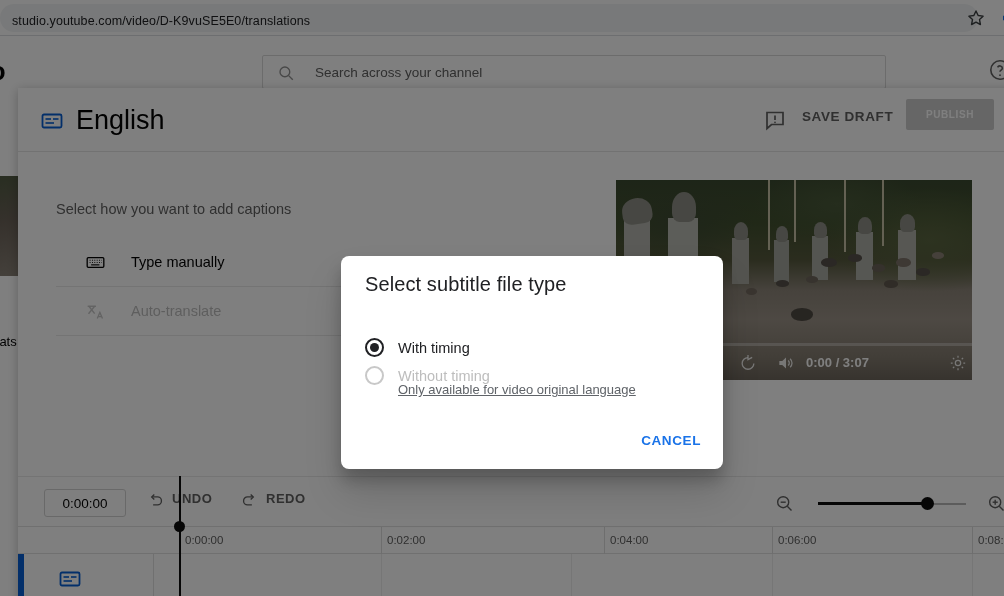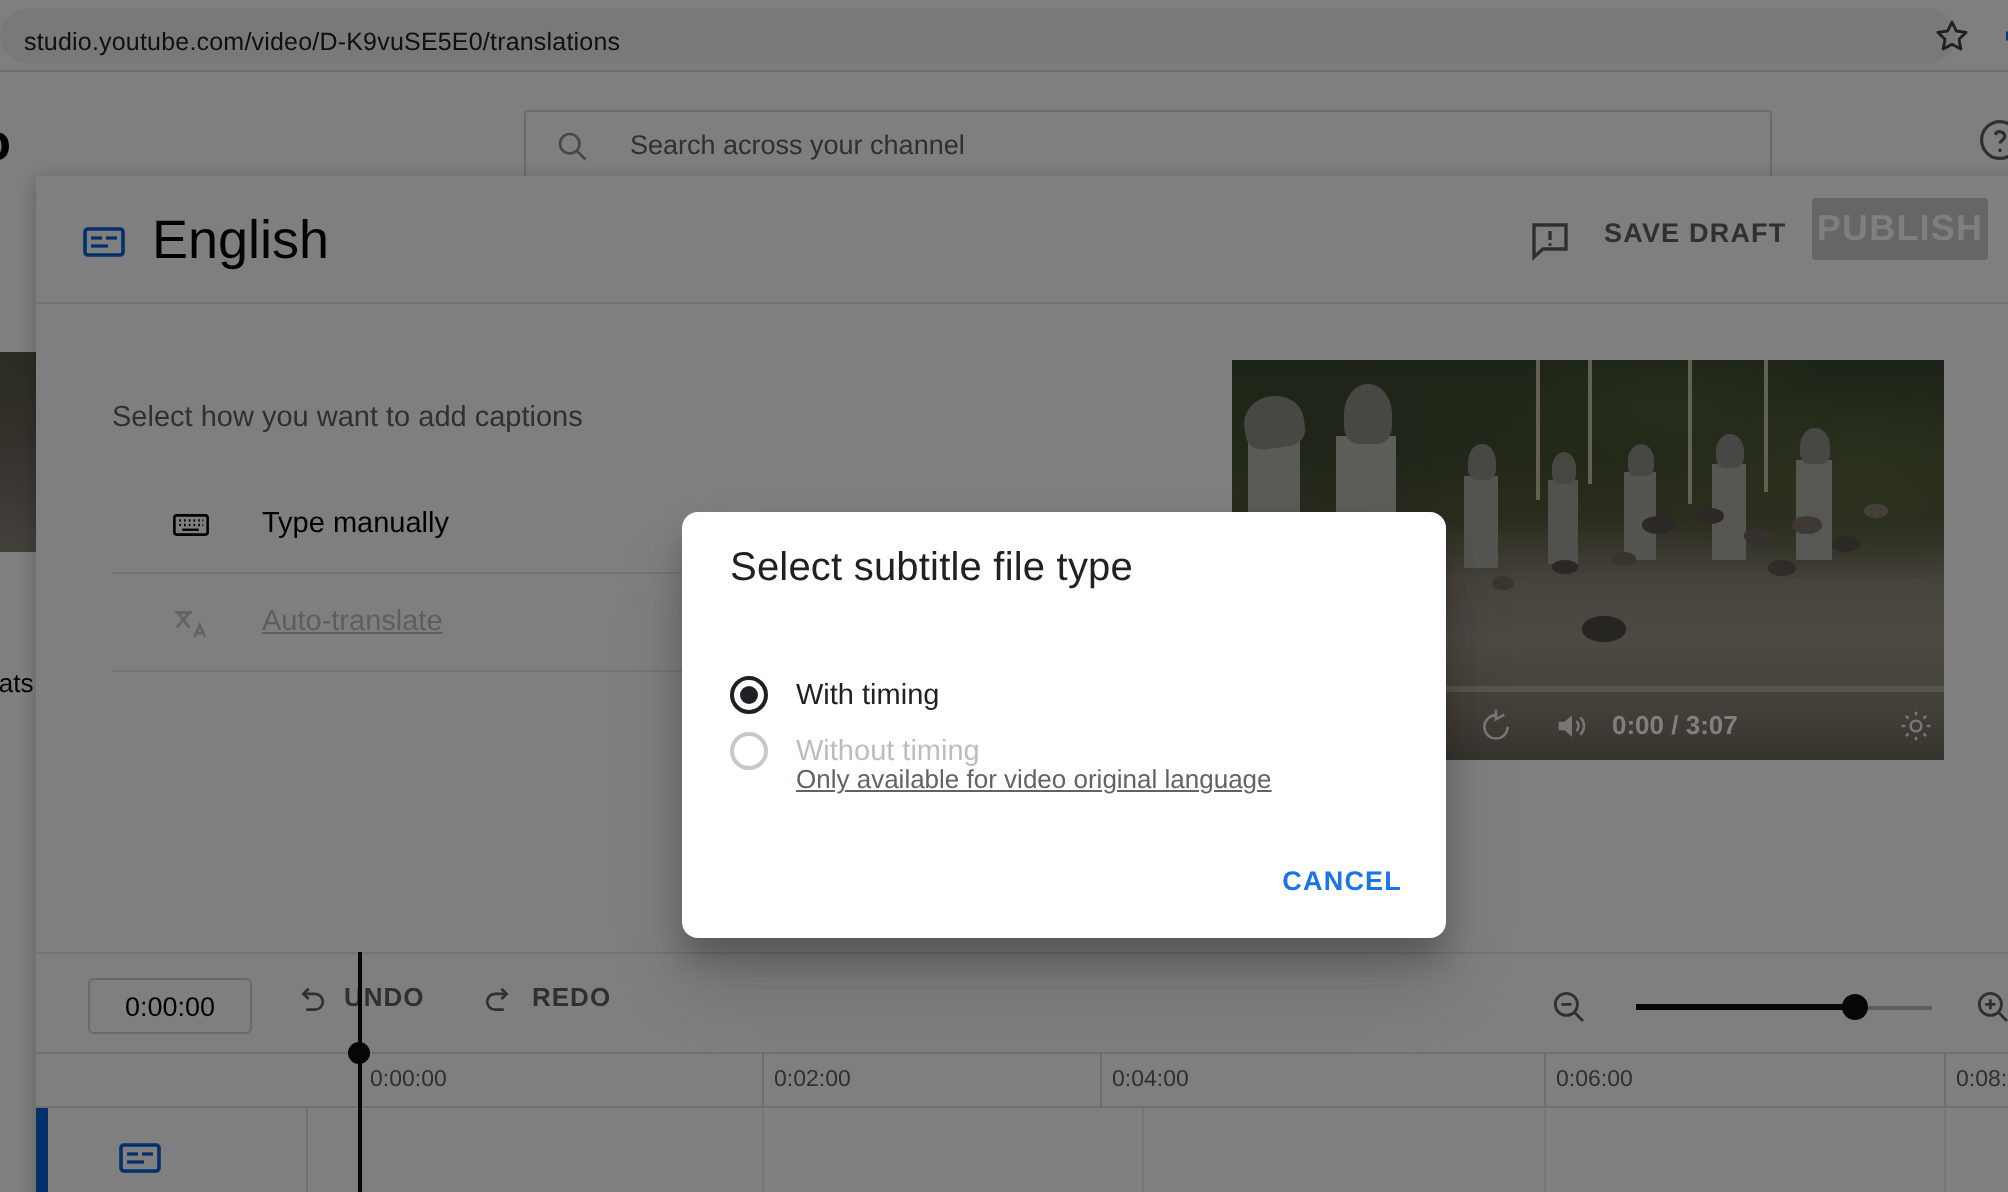--- a/index.html
+++ b/index.html
@@ -118,21 +118,21 @@
     position: absolute; left: 784px; top: 21px;
     font-size: 13.5px; font-weight: 600; letter-spacing: 0.6px;
     color: #606060; background: none; border: none;
     cursor: pointer; text-transform: uppercase;
   }
   #publish-btn {
     position: absolute; left: 888px; top: 11px;
     width: 88px; height: 31px;
     background: #cccccc; color: #ffffff;
     border: none; border-radius: 2px;
-    font-size: 18px; font-weight: 600; letter-spacing: 0.6px;
+    font-size: 10px; font-weight: 600; letter-spacing: 0.6px;
     text-transform: uppercase; cursor: default;
   }
 
   
   #opts-heading {
     position: absolute; left: 38px; top: 113px;
     font-size: 14.5px; color: #606060;
   }
   #opts-list {
     position: absolute; left: 38px; top: 150px;
@@ -152,21 +152,21 @@
     transform: translateY(-50%);
     width: 22px; height: 22px;
     color: #030303;
     display: flex; align-items: center; justify-content: center;
   }
   .opt-row.disabled .opt-icon { color: #c6c6c6; }
   .opt-label {
     position: absolute; left: 75px;
     font-size: 14.5px; color: #030303;
   }
-  .opt-row.disabled .opt-label { color: #bdbdbd; text-decoration: underline; }
+  .opt-row.disabled .opt-label { color: #bdbdbd; }
   .opt-help {
     position: absolute; right: 12px; top: 50%;
     transform: translateY(-50%);
     width: 19px; height: 19px; color: #606060;
   }
 
   
   #video-wrap {
     position: absolute; left: 598px; top: 92px;
     width: 356px; height: 200px;
@@ -598,21 +598,21 @@
       </span>
     </div>
 
     <div id="ruler">
       <div class="ruler-tick" style="left:161px;">
           <span class="ruler-label">0:00:00</span>
         </div>
       <div class="ruler-tick" style="left:363px;">
           <span class="ruler-label">0:02:00</span>
         </div>
-      <div class="ruler-tick" style="left:532px;">
+      <div class="ruler-tick" style="left:586px;">
           <span class="ruler-label">0:04:00</span>
         </div>
       <div class="ruler-tick" style="left:754px;">
           <span class="ruler-label">0:06:00</span>
         </div>
       <div class="ruler-tick" style="left:954px;">
           <span class="ruler-label">0:08:2</span>
         </div>
     </div>
 

